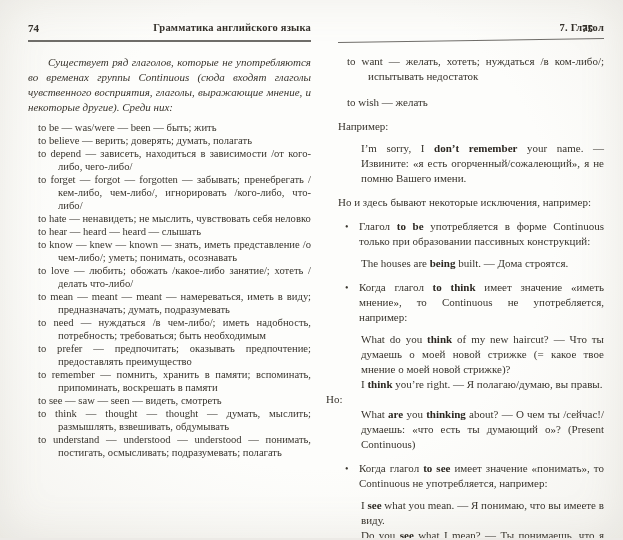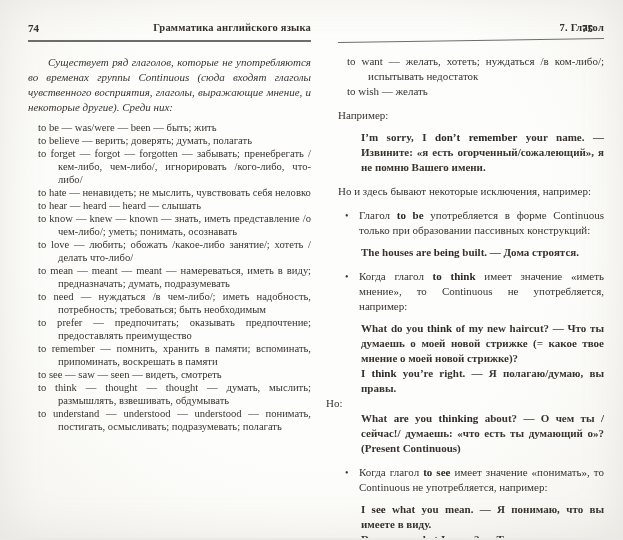--- a/index.html
+++ b/index.html
@@ -32,47 +32,48 @@
   
   .intro{
     margin:13px 0 0 0;font-size:11px;line-height:15px;
     text-align:justify;text-indent:20px;font-style:italic;
   }
   .vlist{margin-top:6px;font-size:10.6px;line-height:13px;}
   .vitem{padding-left:30px;text-indent:-20px;text-align:justify;}
 
   
   .rbody{margin-top:13px;font-size:11px;line-height:15px;}
-  .verb{padding-left:30px;text-indent:-21px;text-align:justify;}
+  .verb{padding-left:30px;text-indent:-21px;text-align:justify;margin-top:11px;}
   .label{margin-top:9px;}
   .para{margin-top:9px;text-align:justify;}
   .bullet{margin-top:9px;display:flex;}
   .dot{flex:0 0 21px;width:21px;box-sizing:border-box;padding-left:7px;font-size:10px;}
   .btext{flex:1;text-align:justify;}
-  .example{margin-left:23px;margin-top:7px;font-weight:bold;}
+  .example{margin-left:23px;margin-top:7px;}
   .exline{text-align:justify;}
   .note{margin-left:-12px;}
   .note + .example{margin-top:0;}
   b{color:#2c2822;}
 </style>
 </head>
 <body>
 
 <div class="spread">
 
   <div class="page page-left">
     <div class="phead">
       <span class="pnum pl">74</span>
       <span class="ptitle">Грамматика английского языка</span>
     </div>
     <div class="rule"></div>
     <p class="intro">Существует ряд глаголов, которые не употребляются во временах группы Continuous (сюда входят глаголы чувственного восприятия, глаголы, выражающие мнение, и некоторые другие). Среди них:</p>
     <div class="vlist">
         <div class="vitem">to be — was/were — been — быть; жить</div>
         <div class="vitem">to believe — верить; доверять; думать, полагать</div>
+        <div class="vitem">to depend — зависеть, находиться в зависимости /от кого-либо, чего-либо/</div>
         <div class="vitem">to forget — forgot — forgotten — забывать; пренебрегать /кем-либо, чем-либо/, игнорировать /кого-либо, что-либо/</div>
         <div class="vitem">to hate — ненавидеть; не мыслить, чувствовать себя неловко</div>
         <div class="vitem">to hear — heard — heard — слышать</div>
         <div class="vitem">to know — knew — known — знать, иметь представление /о чем-либо/; уметь; понимать, осознавать</div>
         <div class="vitem">to love — любить; обожать /какое-либо занятие/; хотеть /делать что-либо/</div>
         <div class="vitem">to mean — meant — meant — намереваться, иметь в виду; предназначать; думать, подразумевать</div>
         <div class="vitem">to need — нуждаться /в чем-либо/; иметь надобность, потребность; требоваться; быть необходимым</div>
         <div class="vitem">to prefer — предпочитать; оказывать предпочтение; предоставлять преимущество</div>
         <div class="vitem">to remember — помнить, хранить в памяти; вспоминать, припоминать, воскрешать в памяти</div>
         <div class="vitem">to see — saw — seen — видеть, смотреть</div>

